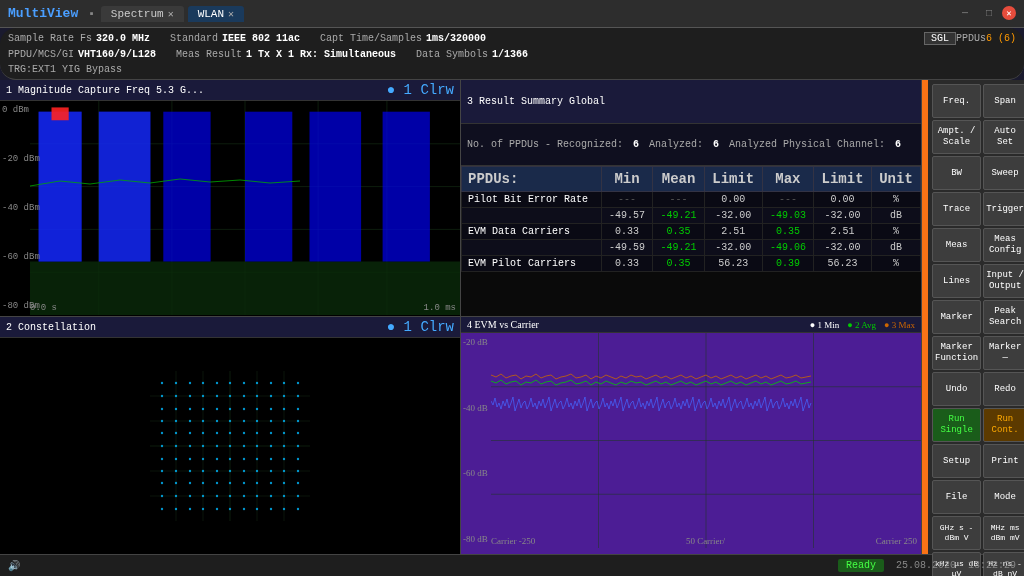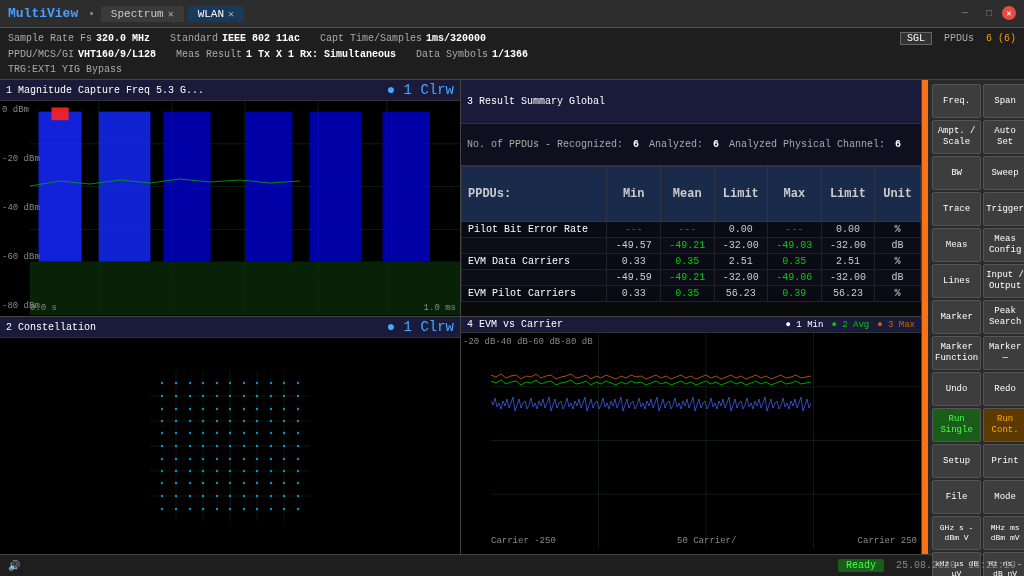--- a/index.html
+++ b/index.html
@@ -69,20 +69,21 @@
 
     
     #info-bar {
       height: 52px;
       background: #1e1e1e;
       border-bottom: 1px solid #444;
       padding: 2px 8px;
       display: flex;
       flex-direction: column;
       justify-content: space-around;
+      border-radius: 16px;
     }
     .info-row {
       display: flex;
       gap: 20px;
       align-items: center;
     }
     .info-item {
       display: flex;
       gap: 4px;
       align-items: center;
@@ -152,22 +153,23 @@
     }
     #panel3 {
       flex: 1;
       border-right: 1px solid #444;
       background: #000;
       position: relative;
       overflow: hidden;
     }
     #panel4 {
       flex: 1;
-      background: #000000;
+      background: #4c1d95;
       position: relative;
+      font-family: Liberation Serif, serif;
     }
 
     
     #sidebar {
       width: 102px;
       background: #2a2a2a;
       display: grid;
       grid-template-columns: 1fr 1fr;
       grid-auto-rows: 34px;
       gap: 2px;
@@ -270,24 +272,24 @@
       overflow: hidden;
       font-size: 10px;
     }
     table {
       width: 100%;
       border-collapse: collapse;
     }
     th {
       background: #1a2a4a;
       color: #ccc;
-      padding: 20px 6px;
+      padding: 4px 6px;
       text-align: center;
       border: 1px solid #334;
-      font-size: 12px;
+      font-size: 14px;
     }
     th:first-child { text-align: left; }
     td {
       padding: 2px 6px;
       text-align: center;
       border: 1px solid #222;
       color: #ccc;
       font-size: 10px;
     }
     td:first-child { text-align: left; color: #fff; }
@@ -310,21 +312,21 @@
       height: calc(100% - 22px);
       position: relative;
       overflow: hidden;
     }
     .evm-y-labels {
       position: absolute;
       left: 2px;
       top: 0;
       height: 100%;
       display: flex;
-      flex-direction: row;
+      flex-direction: column;
       justify-content: space-between;
       padding: 4px 0;
       font-size: 9px;
       color: #888;
       z-index: 2;
     }
     .evm-x-labels {
       position: absolute;
       bottom: 2px;
       left: 30px;
@@ -363,21 +365,21 @@
       <span class="info-value">320.0 MHz</span>
     </div>
     <div class="info-item">
       <span class="info-label">Standard</span>
       <span class="info-value">IEEE 802 11ac</span>
     </div>
     <div class="info-item">
       <span class="info-label">Capt Time/Samples</span>
       <span class="info-value">1ms/320000</span>
     </div>
-    <div style="margin-left:auto;display:flex;gap:12px;align-items:center;justify-content:center;">
+    <div style="margin-left:auto;display:flex;align-items:center;justify-content:center;">
       <span class="sgl-badge">SGL</span>
       <span class="info-label">PPDUs</span>
       <span class="ppdus-badge">6 (6)</span>
     </div>
   </div>
   <div class="info-row">
     <div class="info-item">
       <span class="info-label">PPDU/MCS/GI</span>
       <span class="info-value">VHT160/9/L128</span>
     </div>

